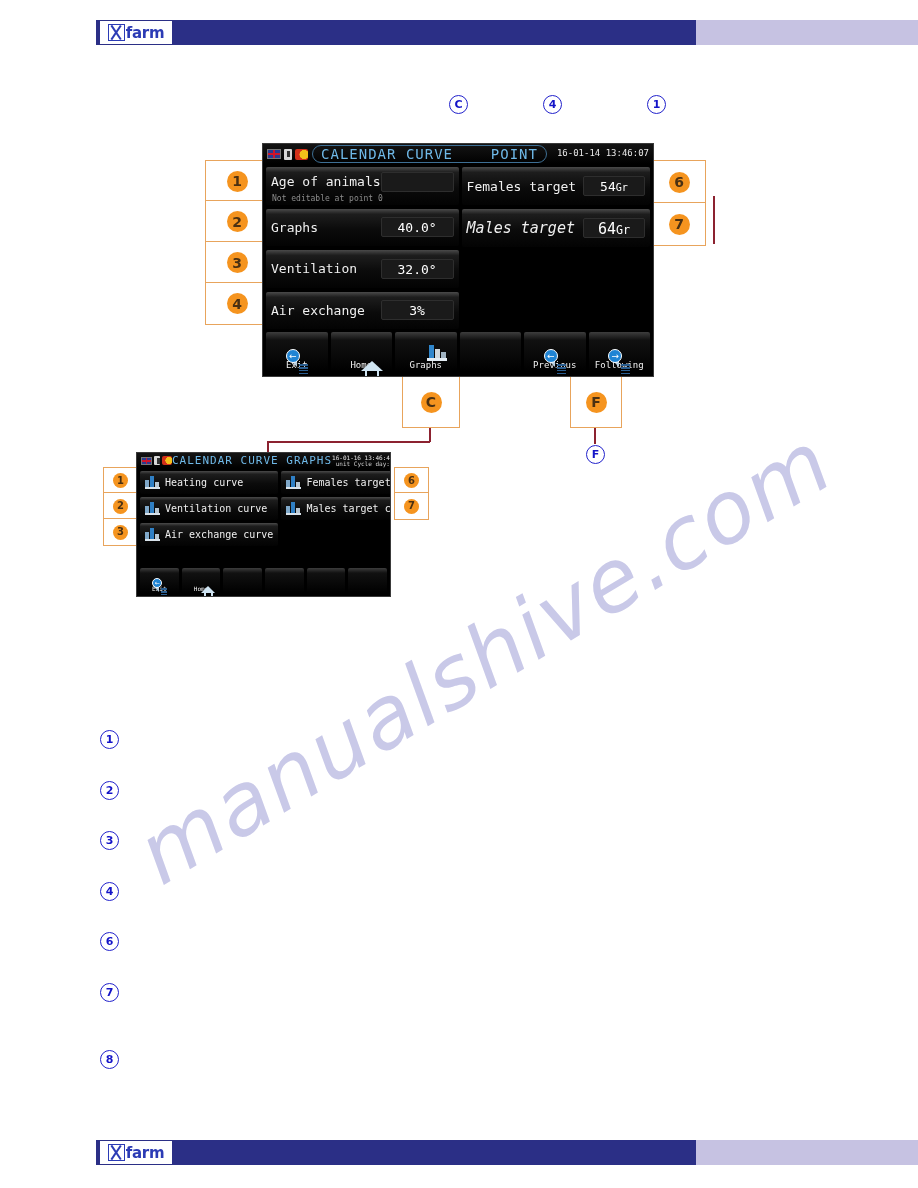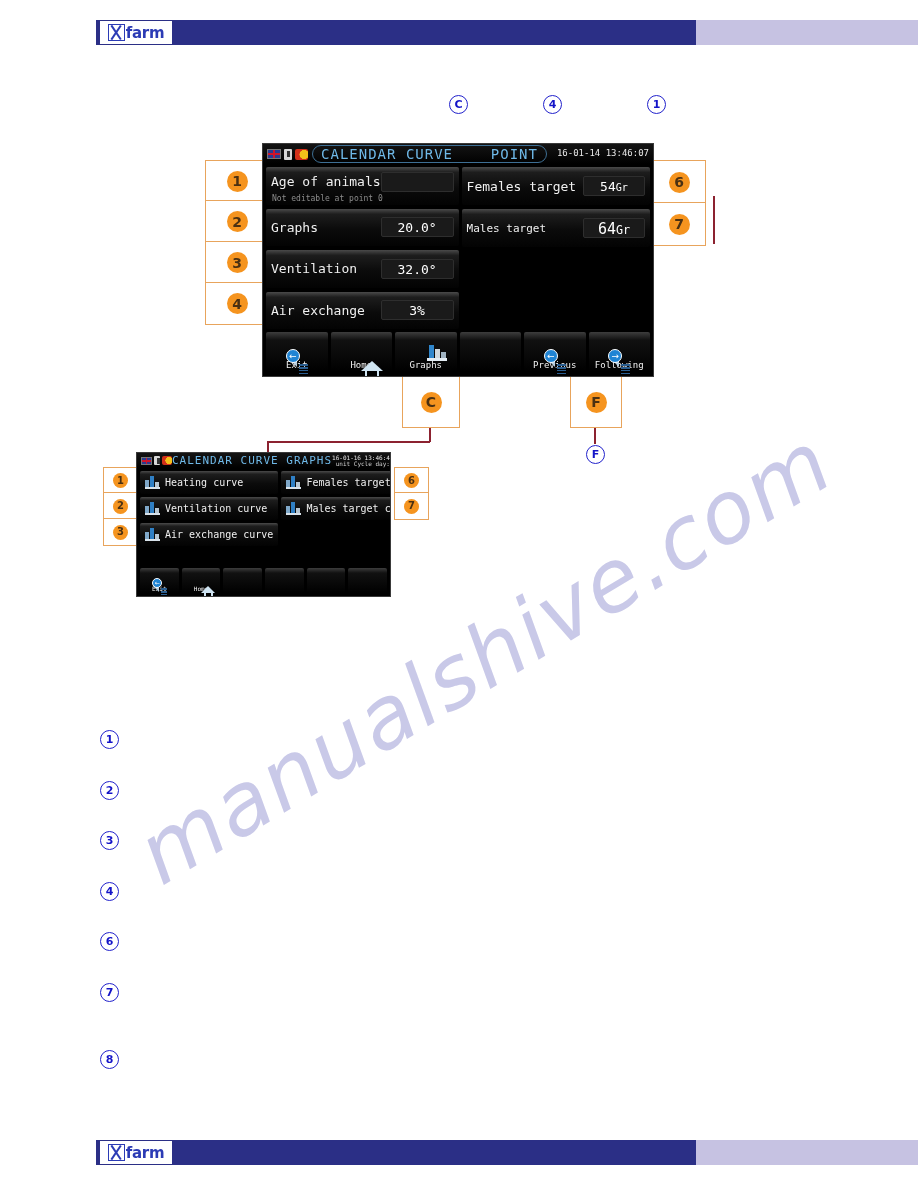--- a/index.html
+++ b/index.html
@@ -441,41 +441,41 @@
   <div class="dev-body" style="height:168px;">
 
     <div class="dev-col">
       <div class="row" style="height:38px;">
         <span class="lbl" style="font-size:13px; position:relative; top:-4px;">Age of animals</span>
         <span class="sub" style="font-size:8px;">Not editable at point 0</span>
         <span class="val blank" style="width:73px; height:20px; line-height:20px; font-size:13px; padding:0 4px; position:relative; top:-4px;"></span>
       </div>
       <div class="row" style="height:38px;">
         <span class="lbl" style="font-size:13px;">Graphs</span>
-        <span class="val" style="width:73px; height:20px; line-height:20px; font-size:13px; padding:0 4px;">20.0°</span>
+        <span class="val" style="width:73px; height:20px; line-height:20px; font-size:13px; padding:0 4px;">40.0°</span>
       </div>
       <div class="row" style="height:38px;">
         <span class="lbl" style="font-size:13px;">Ventilation</span>
         <span class="val" style="width:73px; height:20px; line-height:20px; font-size:13px; padding:0 4px;">32.0°</span>
       </div>
       <div class="row" style="height:38px;">
         <span class="lbl" style="font-size:13px;">Air exchange</span>
         <span class="val" style="width:73px; height:20px; line-height:20px; font-size:13px; padding:0 4px;">3%</span>
       </div>
     </div>
 
     <div class="dev-col">
       <div class="row" style="height:38px;">
         <span class="lbl" style="font-size:13px;">Females target</span>
         <span class="val" style="width:62px; height:20px; line-height:20px; font-size:13px; padding:0 4px;">
           <span>54</span><span class="unit">Gr</span>
         </span>
       </div>
       <div class="row" style="height:38px;">
-        <span class="lbl" style="font-size:11px;">Males target</span>
+        <span class="lbl" style="font-size:15px;font-style:italic;">Males target</span>
         <span class="val" style="width:62px; height:20px; line-height:20px; font-size:15px; padding:0 4px;">
           <span>64</span><span class="unit">Gr</span>
         </span>
       </div>
     </div>
   </div>
 
   <div class="dev-toolbar" style="top:188px; height:40px;">
     <div class="tbtn" style="padding-bottom:2px;">
       <span class="ticon">

